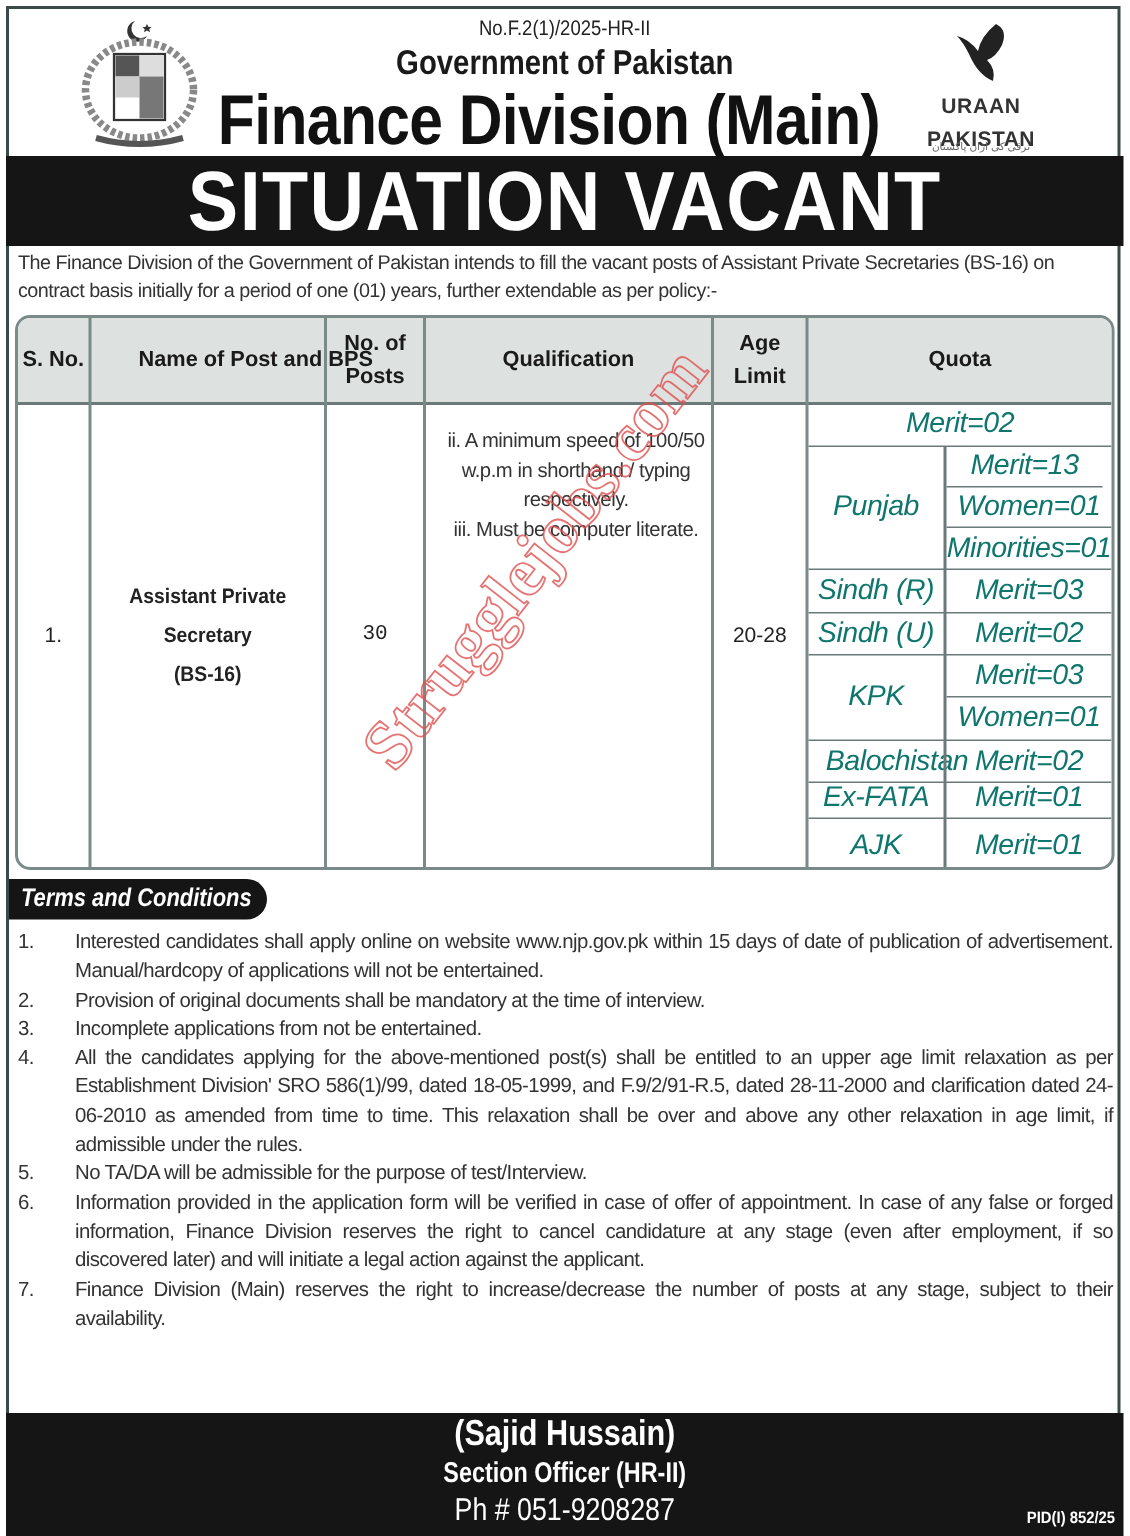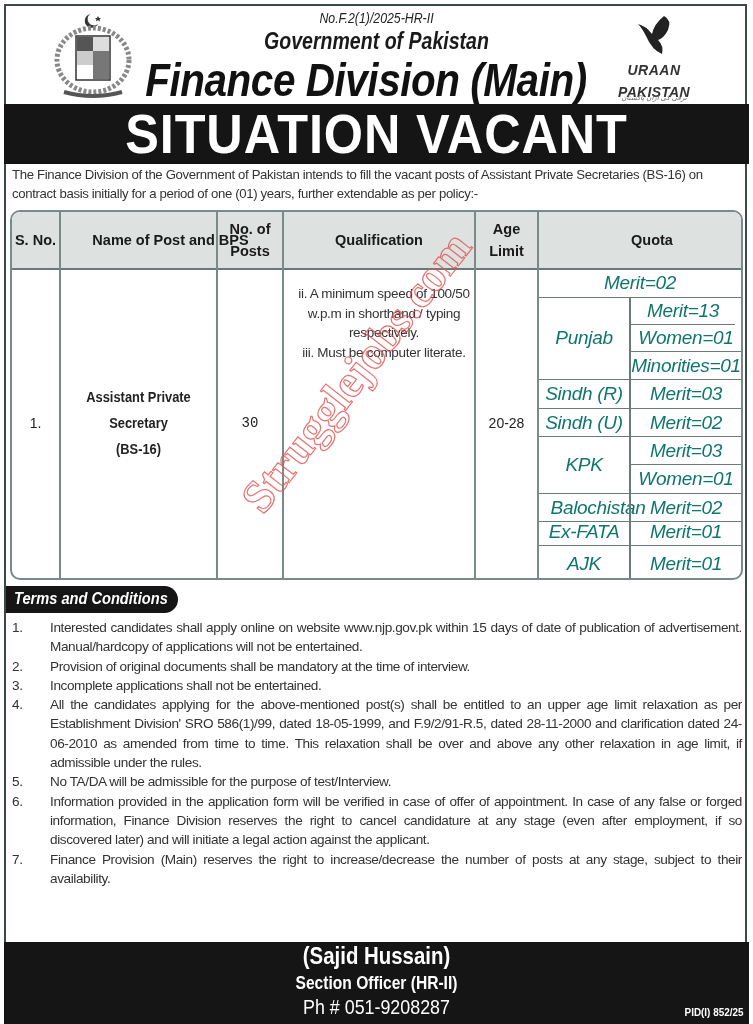--- a/index.html
+++ b/index.html
@@ -1,19 +1,19 @@
 <!DOCTYPE html>
 <html><head>
 <meta charset="utf-8">
 <style>
   html, body { margin:0; padding:0; }
   body { width:753px; height:1024px; background:#ffffff; font-family:"Liberation Sans", sans-serif; color:#1a1a1a; overflow:hidden; position:relative; }
   .frame { position:absolute; left:4px; top:4px; width:743px; height:1016px; border:2px solid #3a4a48; box-sizing:border-box; }
   
-  .header { position:absolute; left:6px; top:6px; width:611px; height:100px;font-style:italic; }
+  .header { position:absolute; left:6px; top:6px; width:611px; height:100px; }
   .emblem { position:absolute; left:44px; top:4px; width:86px; height:92px; }
   .ref { position:absolute; left:0; width:741px; top:4px; text-align:center; font-size:14px; font-family:"Liberation Sans", sans-serif; transform:scaleX(0.88); color:#222; }
   .gov { position:absolute; left:0; width:741px; top:22px; text-align:center; font-size:23px; font-weight:bold; transform:scaleX(0.85); color:#1a1a1a; }
   .fd { position:absolute; left:0; width:720px; top:46px; text-align:center; font-size:47px; font-weight:bold; transform:scaleX(0.86); letter-spacing:-0.5px; color:#111; }
   .uraan { position:absolute; left:600px; top:6px; width:96px; height:92px; text-align:center; }
   .uraan .bird { position:absolute; left:30px; top:2px; }
   .uraan .t1 { position:absolute; left:0; top:50px; width:96px; text-align:center; font-weight:bold; font-size:14px; color:#333; letter-spacing:0.5px; }
   .uraan .t2 { position:absolute; left:0; top:72px; width:96px; text-align:center; font-weight:bold; font-size:14px; color:#333; letter-spacing:0.3px; }
   .uraan .t3 { position:absolute; left:12px; top:82px; width:72px; text-align:center; font-size:7px; color:#666; letter-spacing:1px; }
   
@@ -87,21 +87,21 @@
 
 <div class="intro">The Finance Division of the Government of Pakistan intends to fill the vacant posts of Assistant Private Secretaries (BS-16) on contract basis initially for a period of one (01) years, further extendable as per policy:-</div>
 
 <div class="tbl">
   <div class="thead">
     <div class="th" style="left:0;width:47px;">S. No.</div>
     <div class="th" style="left:49px;width:171px;margin-left:24px;">Name of Post and BPS</div>
     <div class="th" style="left:206px;width:64px;">No. of Posts</div>
     <div class="th" style="left:464px;width:61px;padding:0 8px;box-sizing:border-box;">Age Limit</div>
     <div class="th" style="left:272px;width:190px;">Qualification</div>
-    <div class="th" style="left:527px;width:202px;padding-left:12px;">Quota</div>
+    <div class="th" style="left:527px;width:202px;">Quota</div>
   </div>
   <div class="vline" style="left:47px;"></div>
   <div class="vline" style="left:204px;"></div>
   <div class="vline" style="left:270px;"></div>
   <div class="vline" style="left:462px;"></div>
   <div class="vline" style="left:525px;"></div>
 
   <div>
     <div class="cell" style="left:0;width:47px;top:56px;height:310px;">1.</div>
     <div class="cell" style="left:49px;width:155px;top:56px;height:310px;flex-direction:column;font-weight:bold;font-size:14px;line-height:26px;transform:scaleX(0.92);">
@@ -170,37 +170,37 @@
   <div class="term">
     <span class="num">1.</span>
     <div class="txt">Interested candidates shall apply online on website www.njp.gov.pk within 15 days of date of publication of advertisement. Manual/hardcopy of applications will not be entertained.</div>
   </div>
   <div class="term">
     <span class="num">2.</span>
     <div class="txt">Provision of original documents shall be mandatory at the time of interview.</div>
   </div>
   <div class="term">
     <span class="num">3.</span>
-    <div class="txt">Incomplete applications shall not be entertained.</div>
+    <div class="txt">Incomplete applications from not be entertained.</div>
   </div>
   <div class="term">
     <span class="num">4.</span>
     <div class="txt">All the candidates applying for the above-mentioned post(s) shall be entitled to an upper age limit relaxation as per Establishment Division' SRO 586(1)/99, dated 18-05-1999, and F.9/2/91-R.5, dated 28-11-2000 and clarification dated 24-06-2010 as amended from time to time. This relaxation shall be over and above any other relaxation in age limit, if admissible under the rules.</div>
   </div>
   <div class="term">
     <span class="num">5.</span>
     <div class="txt">No TA/DA will be admissible for the purpose of test/Interview.</div>
   </div>
   <div class="term">
     <span class="num">6.</span>
     <div class="txt">Information provided in the application form will be verified in case of offer of appointment. In case of any false or forged information, Finance Division reserves the right to cancel candidature at any stage (even after employment, if so discovered later) and will initiate a legal action against the applicant.</div>
   </div>
   <div class="term">
     <span class="num">7.</span>
-    <div class="txt">Finance Provision (Main) reserves the right to increase/decrease the number of posts at any stage, subject to their availability.</div>
+    <div class="txt">Finance Division (Main) reserves the right to increase/decrease the number of posts at any stage, subject to their availability.</div>
   </div>
 </div>
 
 <div class="footer">
   <div class="sig-name">(Sajid Hussain)</div>
   <div class="sig-title">Section Officer (HR-II)</div>
   <div class="sig-phone">Ph # 051-9208287</div>
   <div class="pid">PID(I) 852/25</div>
 </div>
 

